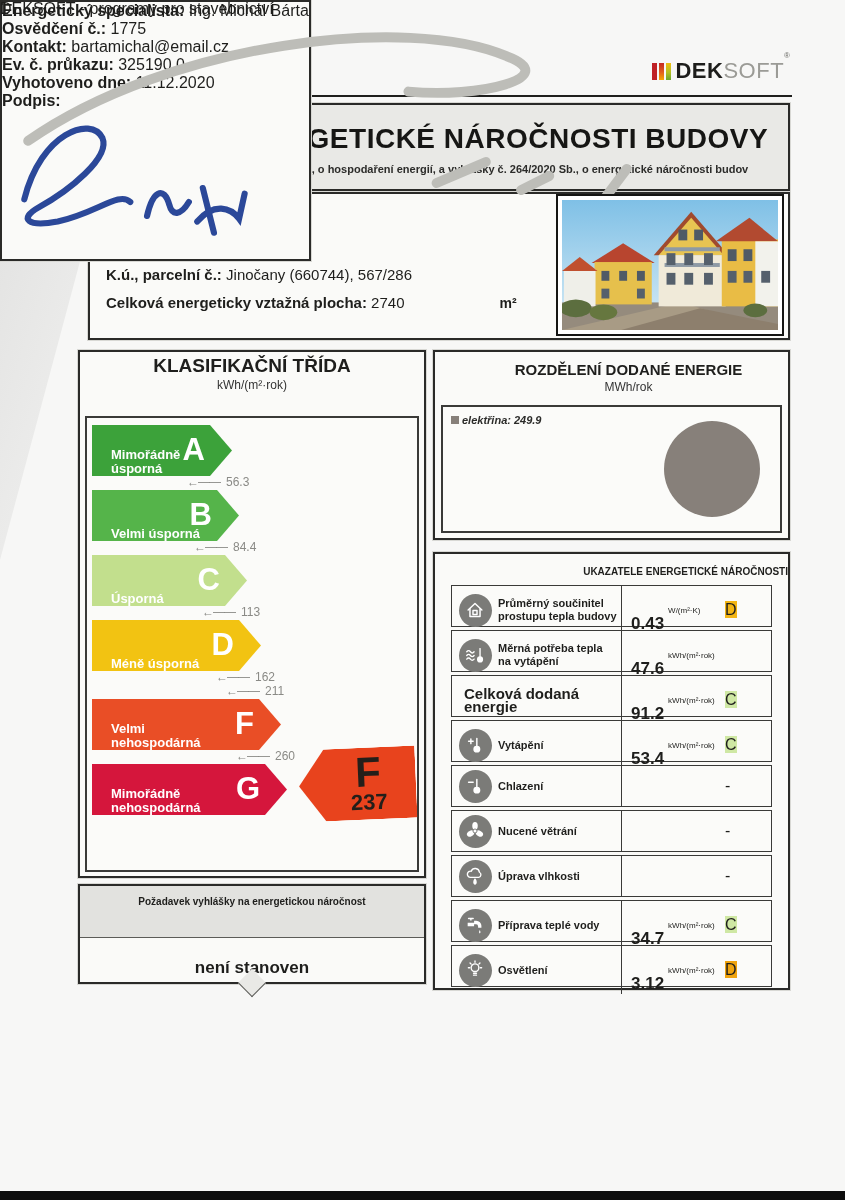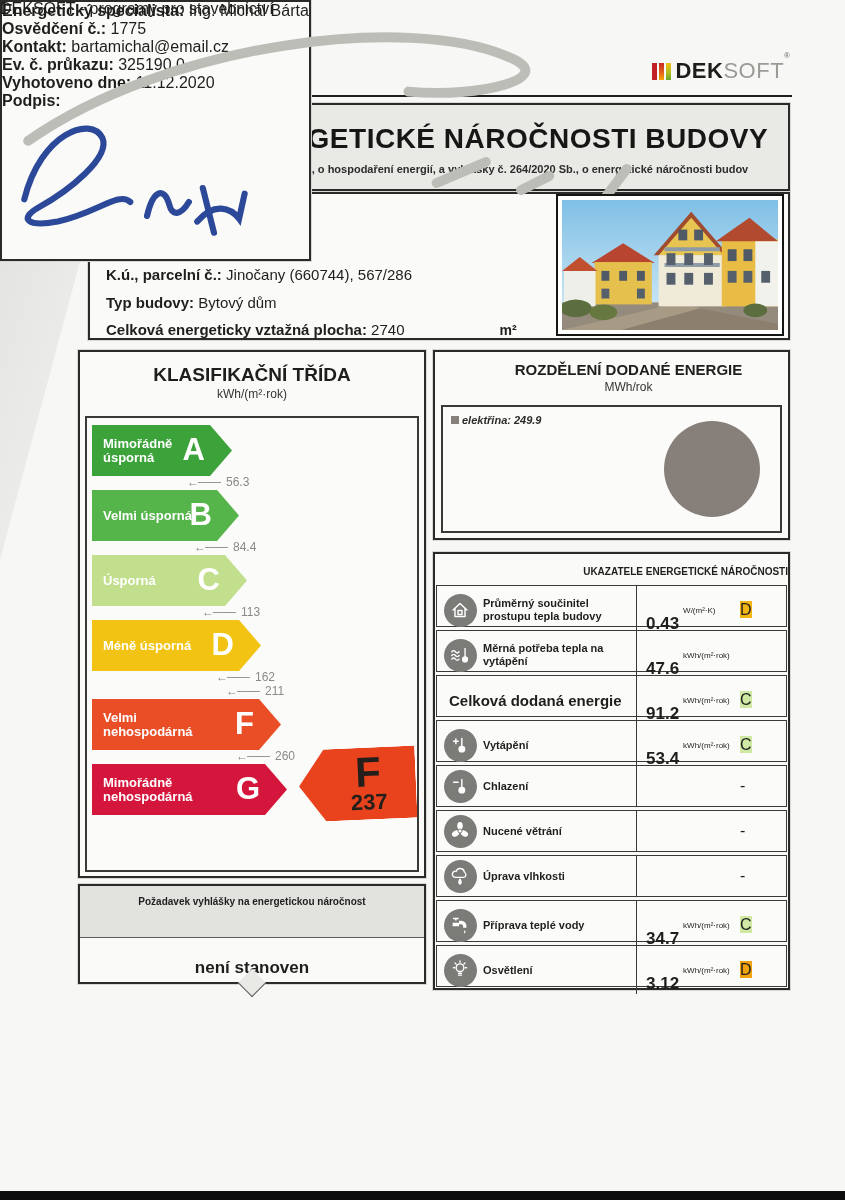--- a/index.html
+++ b/index.html
@@ -44,28 +44,28 @@
   .info-row { font-size:15px; line-height:27.5px; white-space:nowrap; }
   .info-row b { font-weight:bold; }
   .info-unit { display:inline-block; margin-left:95px; font-weight:bold; font-size:14px; }
 
   
   .photo-box { left:556px; top:194px; width:228px; height:142px; border:2px solid #151513; background:#fff; padding:4px; z-index:3; }
   .photo-box svg { width:100%; height:100%; display:block; }
 
   
   .class-box { left:78px; top:350px; width:348px; height:528px; }
-  .class-head { text-align:center; padding-top:12px; }
+  .class-head { text-align:center; padding-top:3px; }
   .class-title { font-size:19px; font-weight:900; }
   .class-sub { font-size:14px; font-weight:bold; margin-top:1px; }
   .class-unit { font-size:12px; color:#333; margin-top:1px; }
   .bands-box { position:absolute; left:5px; top:64px; width:334px; height:456px; border:2px solid #3a3a38; background:#fbfbf9; padding:7px 0 0 5px; }
   .band { position:relative; height:51px; color:#fff;
     clip-path:polygon(0 0, calc(100% - 22px) 0, 100% 50%, calc(100% - 22px) 100%, 0 100%);
-    display:flex; align-items:center; }
+    display:flex; align-items:flex-end;padding-left:8px; }
   .band-label { font-size:13px; font-weight:bold; line-height:14px; padding-left:11px; max-width:120px; }
   .band-letter { position:absolute; right:27px; top:50%; transform:translateY(-54%); font-size:31px; font-weight:900; }
   .threshold { height:14px; font-size:12px; color:#8a8a86; line-height:13px; letter-spacing:0; }
   .threshold::before { content:"←——"; letter-spacing:-1px; margin-right:6px; color:#8a8a86; }
   .marker { position:absolute; left:212px; top:330px; width:117px; height:72px;
     clip-path:polygon(0 50%, 26px 0, 100% 0, 100% 100%, 26px 100%);
     transform:rotate(-2.5deg); color:#241f1a; display:flex; flex-direction:column; align-items:center; justify-content:center; padding-left:22px; }
   .marker-letter { font-size:42px; font-weight:900; line-height:38px; }
   .marker-value { font-size:22px; font-weight:900; line-height:22px; }
 
@@ -81,21 +81,21 @@
   .dist-title { font-size:15px; font-weight:900; }
   .dist-unit { font-size:12px; color:#333; margin-top:2px; }
   .dist-inner { position:absolute; left:6px; top:53px; width:341px; height:128px; border:2px solid #3a3a38; background:#fbfbf9;font-style:italic; }
   .legend { position:absolute; left:8px; top:7px; font-size:11px; font-weight:bold; color:#2c2c2a; display:flex; align-items:center; gap:3px; }
   .legend-swatch { width:8px; height:8px; display:inline-block; }
   .pie { position:absolute; right:20px; top:14px; width:96px; height:96px; border-radius:50%; }
 
   
   .ind-box { left:433px; top:552px; width:357px; height:438px; }
   .ind-title { text-align:right; font-size:10px; font-weight:900; padding:12px 0 8px; }
-  .ind-rows { padding:0 1px 3px; }
+  .ind-rows { padding:0 16px 3px; }
   .ind-row { display:grid; grid-template-columns:46px 1fr 104px 46px; align-items:center; border:1.5px solid #3a3a38; margin-bottom:3px; height:42px; background:#fbfbf9; }
   .ind-row .icell { display:flex; justify-content:center; }
   .icircle { width:33px; height:33px; border-radius:50%; background:#7b7b78; display:flex; align-items:center; justify-content:center; }
   .icircle svg { width:22px; height:22px; }
   .ind-label { font-size:11px; font-weight:bold; line-height:13px; padding-right:4px; }
   .ind-row.total .ind-label { grid-column:1 / 3; font-size:15px; padding-left:12px; }
   .vcell { border-left:1.5px solid #3a3a38; height:100%; display:flex; align-items:center; padding-left:9px; gap:4px; }
   .vnum { font-size:17px; font-weight:900;margin-top:28px; }
   .vunit { font-size:8px; color:#55555",2; color:#555; position:relative; top:2px; }
   .bcell { height:100%; display:flex; align-items:center; justify-content:center; }
@@ -142,21 +142,20 @@
 <section class="abs doc-box title-box z">
   <h1 class="main-title">PRŮKAZ ENERGETICKÉ NÁROČNOSTI BUDOVY</h1>
   <p class="sub-title">vydaný podle zákona č. 406/2000 Sb., o hospodaření energií, a vyhlášky č. 264/2020 Sb., o energetické náročnosti budov</p>
 </section>
 
 <section class="abs doc-box info-box z">
   <div class="info-rows">
     <div class="info-row"><b>Ulice, číslo:</b> <span>Mirešická, 358</span></div>
     <div class="info-row"><b>PSČ, místo:</b> <span>252 25, Jinočany</span></div>
     <div class="info-row"><b>K.ú., parcelní č.:</b> <span>Jinočany (660744), 567/286</span></div>
-    <div class="info-row"><b>Typ budovy:</b> <span>Bytový dům</span></div>
     <div class="info-row"><b>Celková energeticky vztažná plocha:</b> <span>2740</span><span class="info-unit">m²</span></div>
   </div>
 </section>
 
 <div class="abs photo-box">
   <svg viewBox="0 0 219 132" preserveAspectRatio="none">
     <defs>
       <linearGradient id="sky" x1="0" y1="0" x2="0" y2="1">
         <stop offset="0" stop-color="#7fc0e6"></stop>
           <stop offset="1" stop-color="#d8ecf6"></stop>

